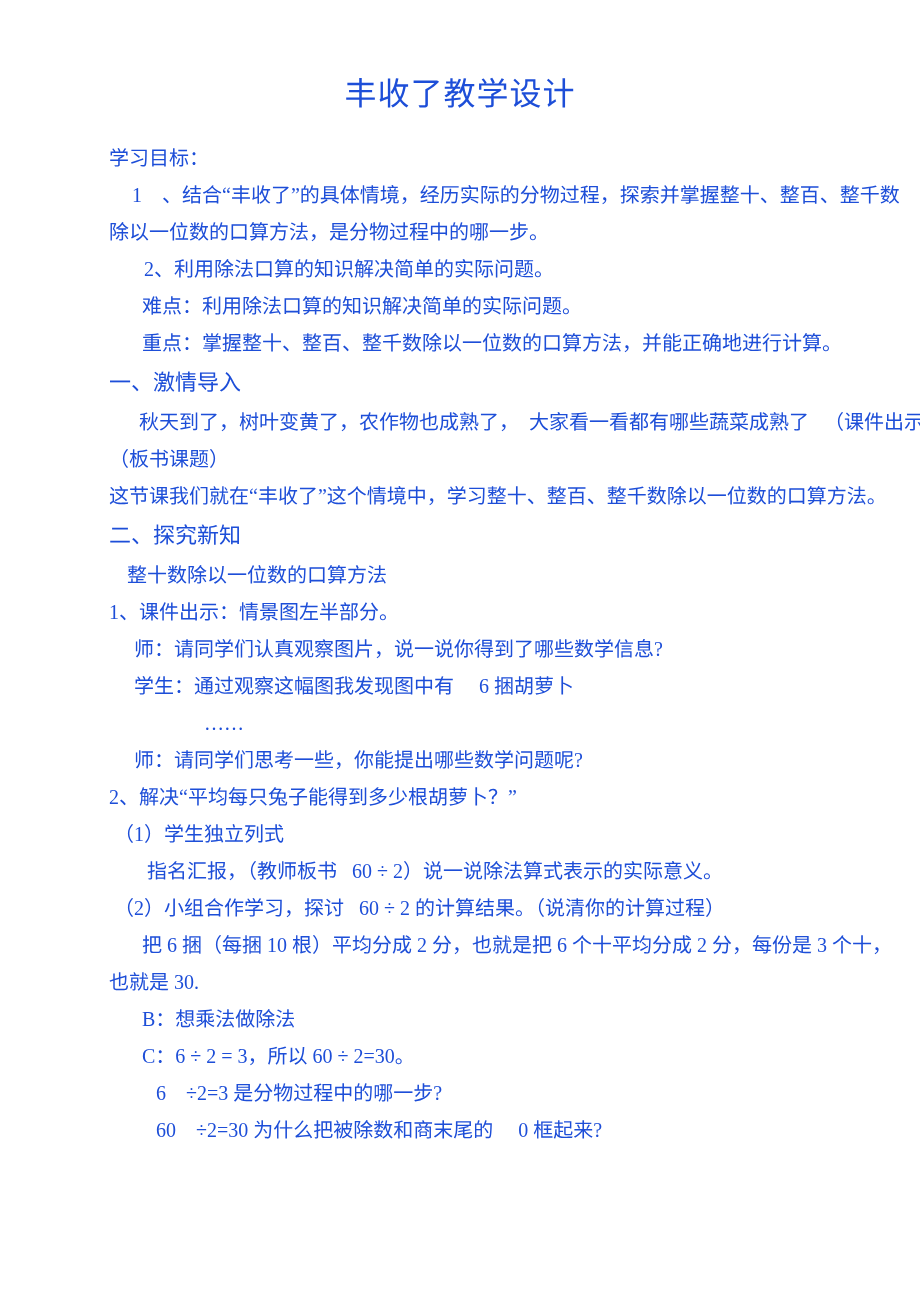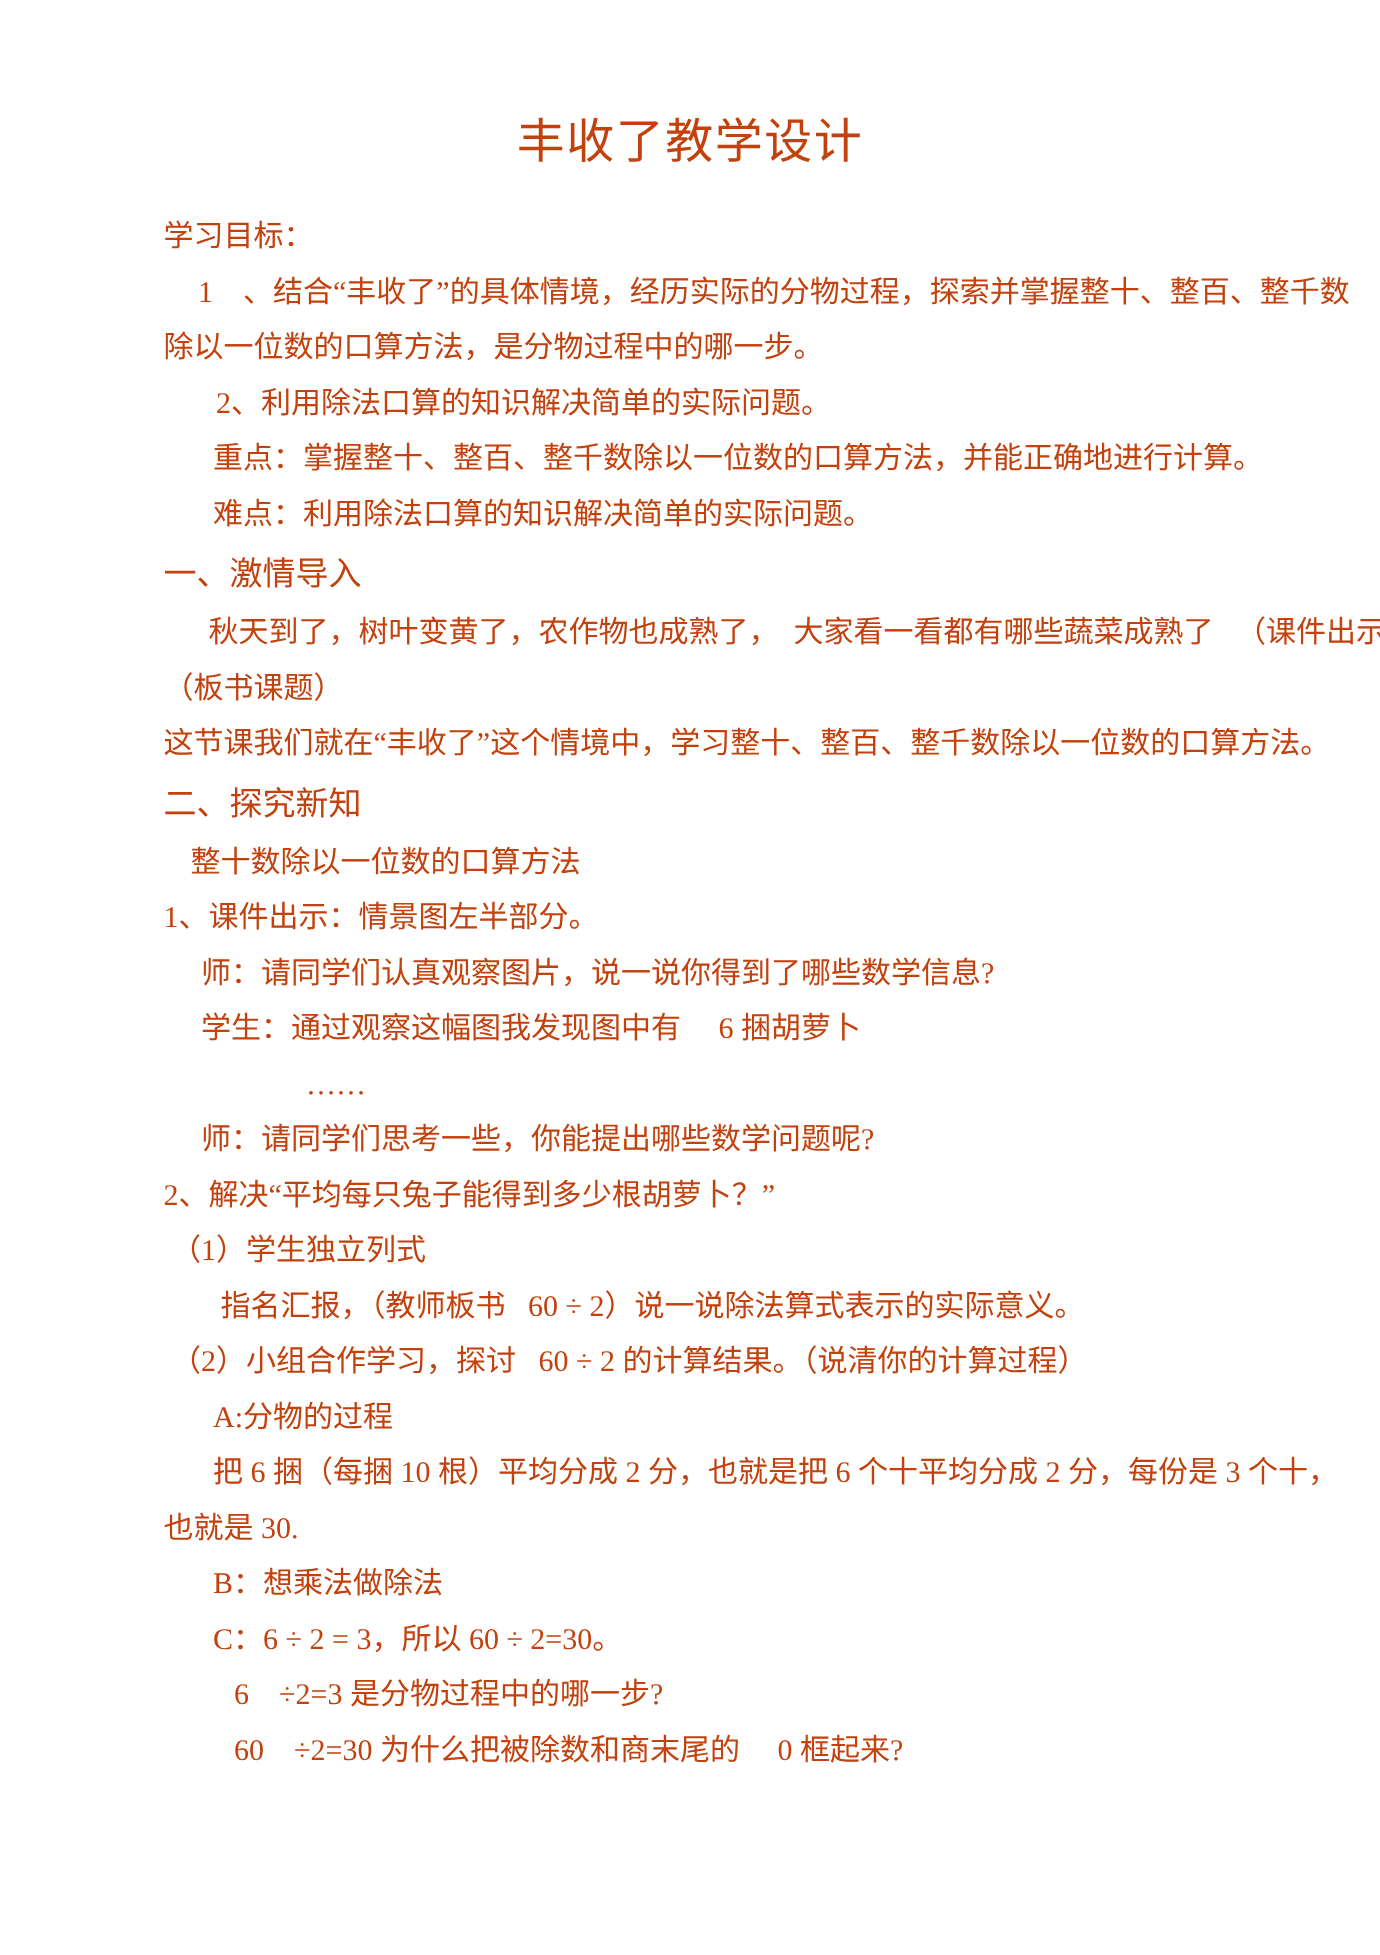--- a/index.html
+++ b/index.html
@@ -9,21 +9,21 @@
     overflow: hidden;
   }
   .page {
     position: relative;
     width: 920px;
     height: 1303px;
     background: #ffffff;
     box-sizing: border-box;
     padding: 72px 20px 0 85px;
     font-family: "Liberation Serif", "DejaVu Serif", serif;
-    color: #c2410c;
+    color: #1d4ed8;
     overflow: hidden;
   }
   .doc-title {
     margin-left: -85px;
     margin-right: -20px;
     text-align: center;
     font-size: 32px;
     line-height: 44px;
     height: 44px;
     letter-spacing: 1px;
@@ -60,38 +60,37 @@
 </head>
 <body>
 
 <div class="page">
   <div class="doc-title">丰收了教学设计</div>
   <div class="doc-body">
       <div class="line flush">学习目标：</div>
       <div class="line goal1">1    、结合“丰收了”的具体情境，经历实际的分物过程，探索并掌握整十、整百、整千数</div>
       <div class="line flush">除以一位数的口算方法，是分物过程中的哪一步。</div>
       <div class="line num2">2、利用除法口算的知识解决简单的实际问题。</div>
+      <div class="line point">难点：利用除法口算的知识解决简单的实际问题。</div>
       <div class="line point">重点：掌握整十、整百、整千数除以一位数的口算方法，并能正确地进行计算。</div>
-      <div class="line point">难点：利用除法口算的知识解决简单的实际问题。</div>
       <div class="line heading">一、激情导入</div>
       <div class="line para">秋天到了，树叶变黄了，农作物也成熟了，  大家看一看都有哪些蔬菜成熟了   （课件出示）。</div>
       <div class="line flush">（板书课题）</div>
       <div class="line flush">这节课我们就在“丰收了”这个情境中，学习整十、整百、整千数除以一位数的口算方法。</div>
       <div class="line heading">二、探究新知</div>
       <div class="line subtitle">整十数除以一位数的口算方法</div>
       <div class="line flush">1、课件出示：情景图左半部分。</div>
       <div class="line dialogue">师：请同学们认真观察图片，说一说你得到了哪些数学信息?</div>
       <div class="line dialogue">学生：通过观察这幅图我发现图中有     6 捆胡萝卜</div>
       <div class="line ellipsis">……</div>
       <div class="line dialogue">师：请同学们思考一些，你能提出哪些数学问题呢?</div>
       <div class="line flush">2、解决“平均每只兔子能得到多少根胡萝卜？”</div>
       <div class="line paren">（1）学生独立列式</div>
       <div class="line report">指名汇报，（教师板书   60 ÷ 2）说一说除法算式表示的实际意义。</div>
       <div class="line paren">（2）小组合作学习，探讨   60 ÷ 2 的计算结果。（说清你的计算过程）</div>
-      <div class="line point">A:分物的过程</div>
       <div class="line point">把 6 捆（每捆 10 根）平均分成 2 分，也就是把 6 个十平均分成 2 分，每份是 3 个十，</div>
       <div class="line flush">也就是 30.</div>
       <div class="line point">B：想乘法做除法</div>
       <div class="line point">C：6 ÷ 2 = 3，所以 60 ÷ 2=30。</div>
       <div class="line eq">6    ÷2=3 是分物过程中的哪一步?</div>
       <div class="line eq">60    ÷2=30 为什么把被除数和商末尾的     0 框起来?</div>
     </div>
 </div>
 
 </body></html>

